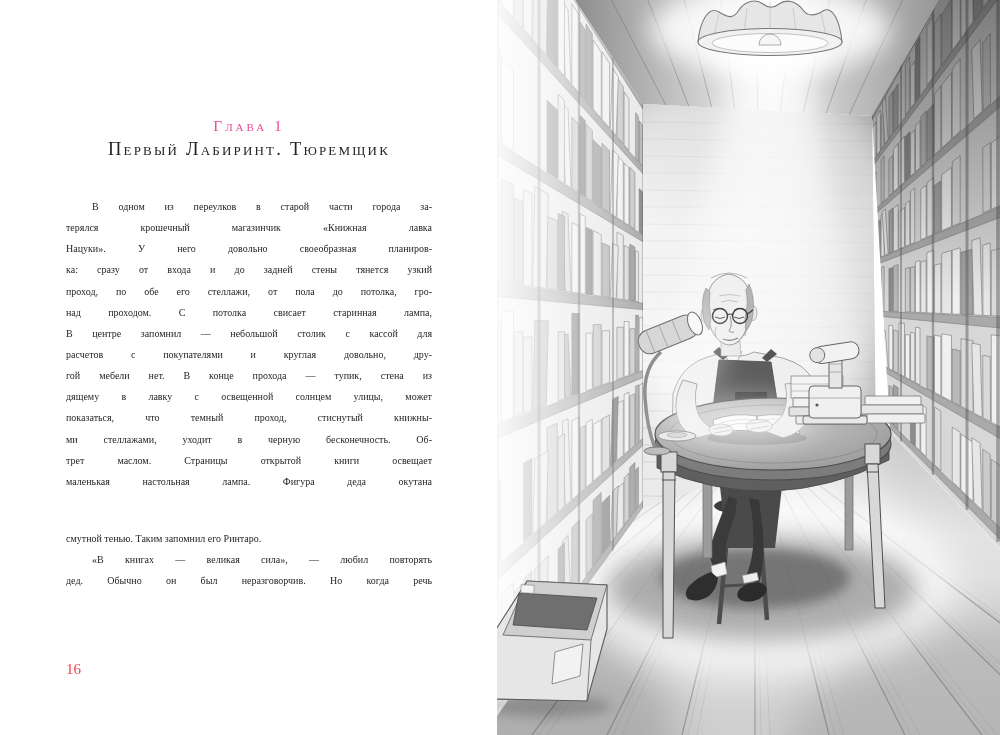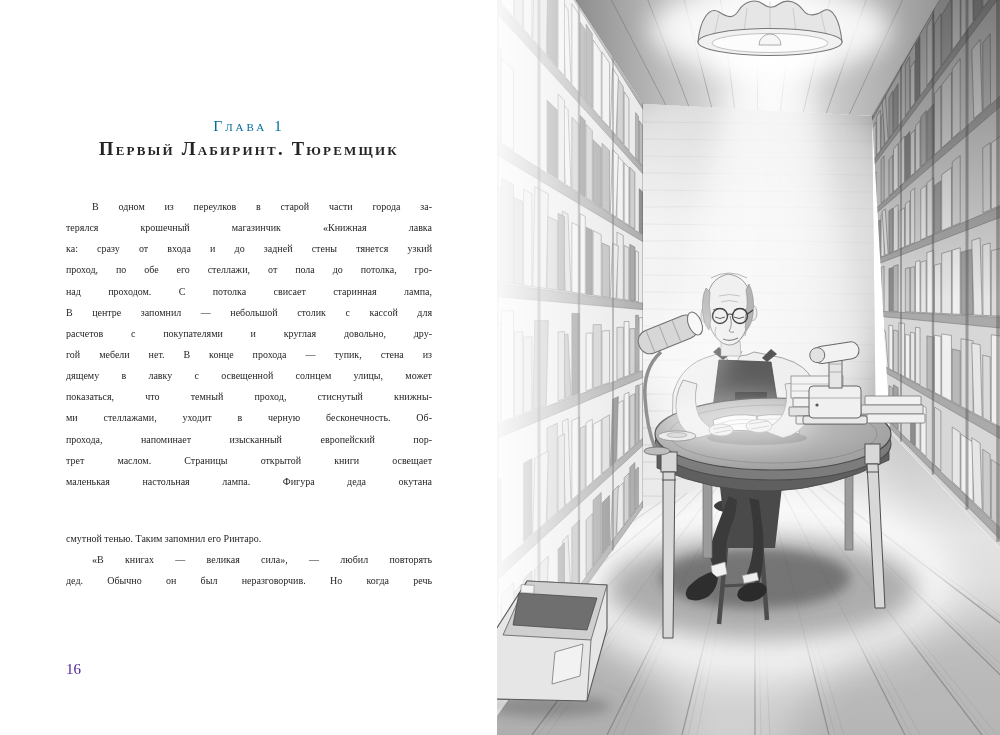--- a/index.html
+++ b/index.html
@@ -1,54 +1,54 @@
 <!DOCTYPE html>
 <html><head>
 <meta charset="utf-8">
 <style>
   html,body{margin:0;padding:0;background:#ffffff;}
   .screen{position:relative;width:1000px;height:735px;background:#fff;overflow:hidden;
           font-family:"Liberation Serif","DejaVu Serif",serif;}
   
   .page-left{position:absolute;left:0;top:0;width:497px;height:735px;background:#fff;}
   .chapter-label{position:absolute;left:46px;top:117px;width:406px;text-align:center;
-                 font-size:15.5px;letter-spacing:3px;font-variant:small-caps;color:#0369a1;}
+                 font-size:15.5px;letter-spacing:3px;font-variant:small-caps;color:#ec4899;}
   .chapter-title{position:absolute;left:36px;top:139px;width:426px;text-align:center;
-                 font-size:18.5px;font-weight:bold;letter-spacing:2.2px;font-variant:small-caps;color:#242424;}
+                 font-size:18.5px;font-weight:normal;letter-spacing:2.2px;font-variant:small-caps;color:#242424;}
   .body-text{position:absolute;left:66px;top:196px;width:366px;
              font-size:10px;line-height:21.15px;color:#262626;}
   .line{white-space:nowrap;text-align:justify;text-align-last:justify;height:21.15px;}
   .line.flush{text-align-last:left;margin-top:36px;}
   .line.indent{text-indent:26px;}
-  .page-number{position:absolute;left:66px;top:661px;font-size:15px;color:#4c1d95;}
+  .page-number{position:absolute;left:66px;top:661px;font-size:15px;color:#ef4444;}
   
   .page-right{position:absolute;left:497px;top:0;width:503px;height:735px;}
   svg{display:block;}
 </style>
 </head>
 <body>
 
 <div class="screen">
 
   <div class="page-left">
     <div class="chapter-label">Глава 1</div>
     <div class="chapter-title">Первый Лабиринт. Тюремщик</div>
     <div class="body-text" id="body-text">
         <div class="line indent">В одном из переулков в старой части города за-</div>
         <div class="line">терялся крошечный магазинчик «Книжная лавка</div>
+        <div class="line">Нацуки». У него довольно своеобразная планиров-</div>
         <div class="line">ка: сразу от входа и до задней стены тянется узкий</div>
         <div class="line">проход, по обе его стеллажи, от пола до потолка, гро-</div>
         <div class="line">над проходом. С потолка свисает старинная лампа,</div>
         <div class="line">В центре запомнил — небольшой столик с кассой для</div>
         <div class="line">расчетов с покупателями и круглая довольно, дру-</div>
         <div class="line">гой мебели нет. В конце прохода — тупик, стена из</div>
         <div class="line">дящему в лавку с освещенной солнцем улицы, может</div>
         <div class="line">показаться, что темный проход, стиснутый книжны-</div>
         <div class="line">ми стеллажами, уходит в черную бесконечность. Об-</div>
-        <div class="line">прохода, напоминает изысканный европейский пор-</div>
         <div class="line">трет маслом. Страницы открытой книги освещает</div>
         <div class="line">маленькая настольная лампа. Фигура деда окутана</div>
         <div class="line flush">смутной тенью. Таким запомнил его Ринтаро.</div>
         <div class="line indent">«В книгах — великая сила», — любил повторять</div>
         <div class="line">дед. Обычно он был неразговорчив. Но когда речь</div>
       </div>
     <div class="page-number">16</div>
   </div>
 
   <div class="page-right">

